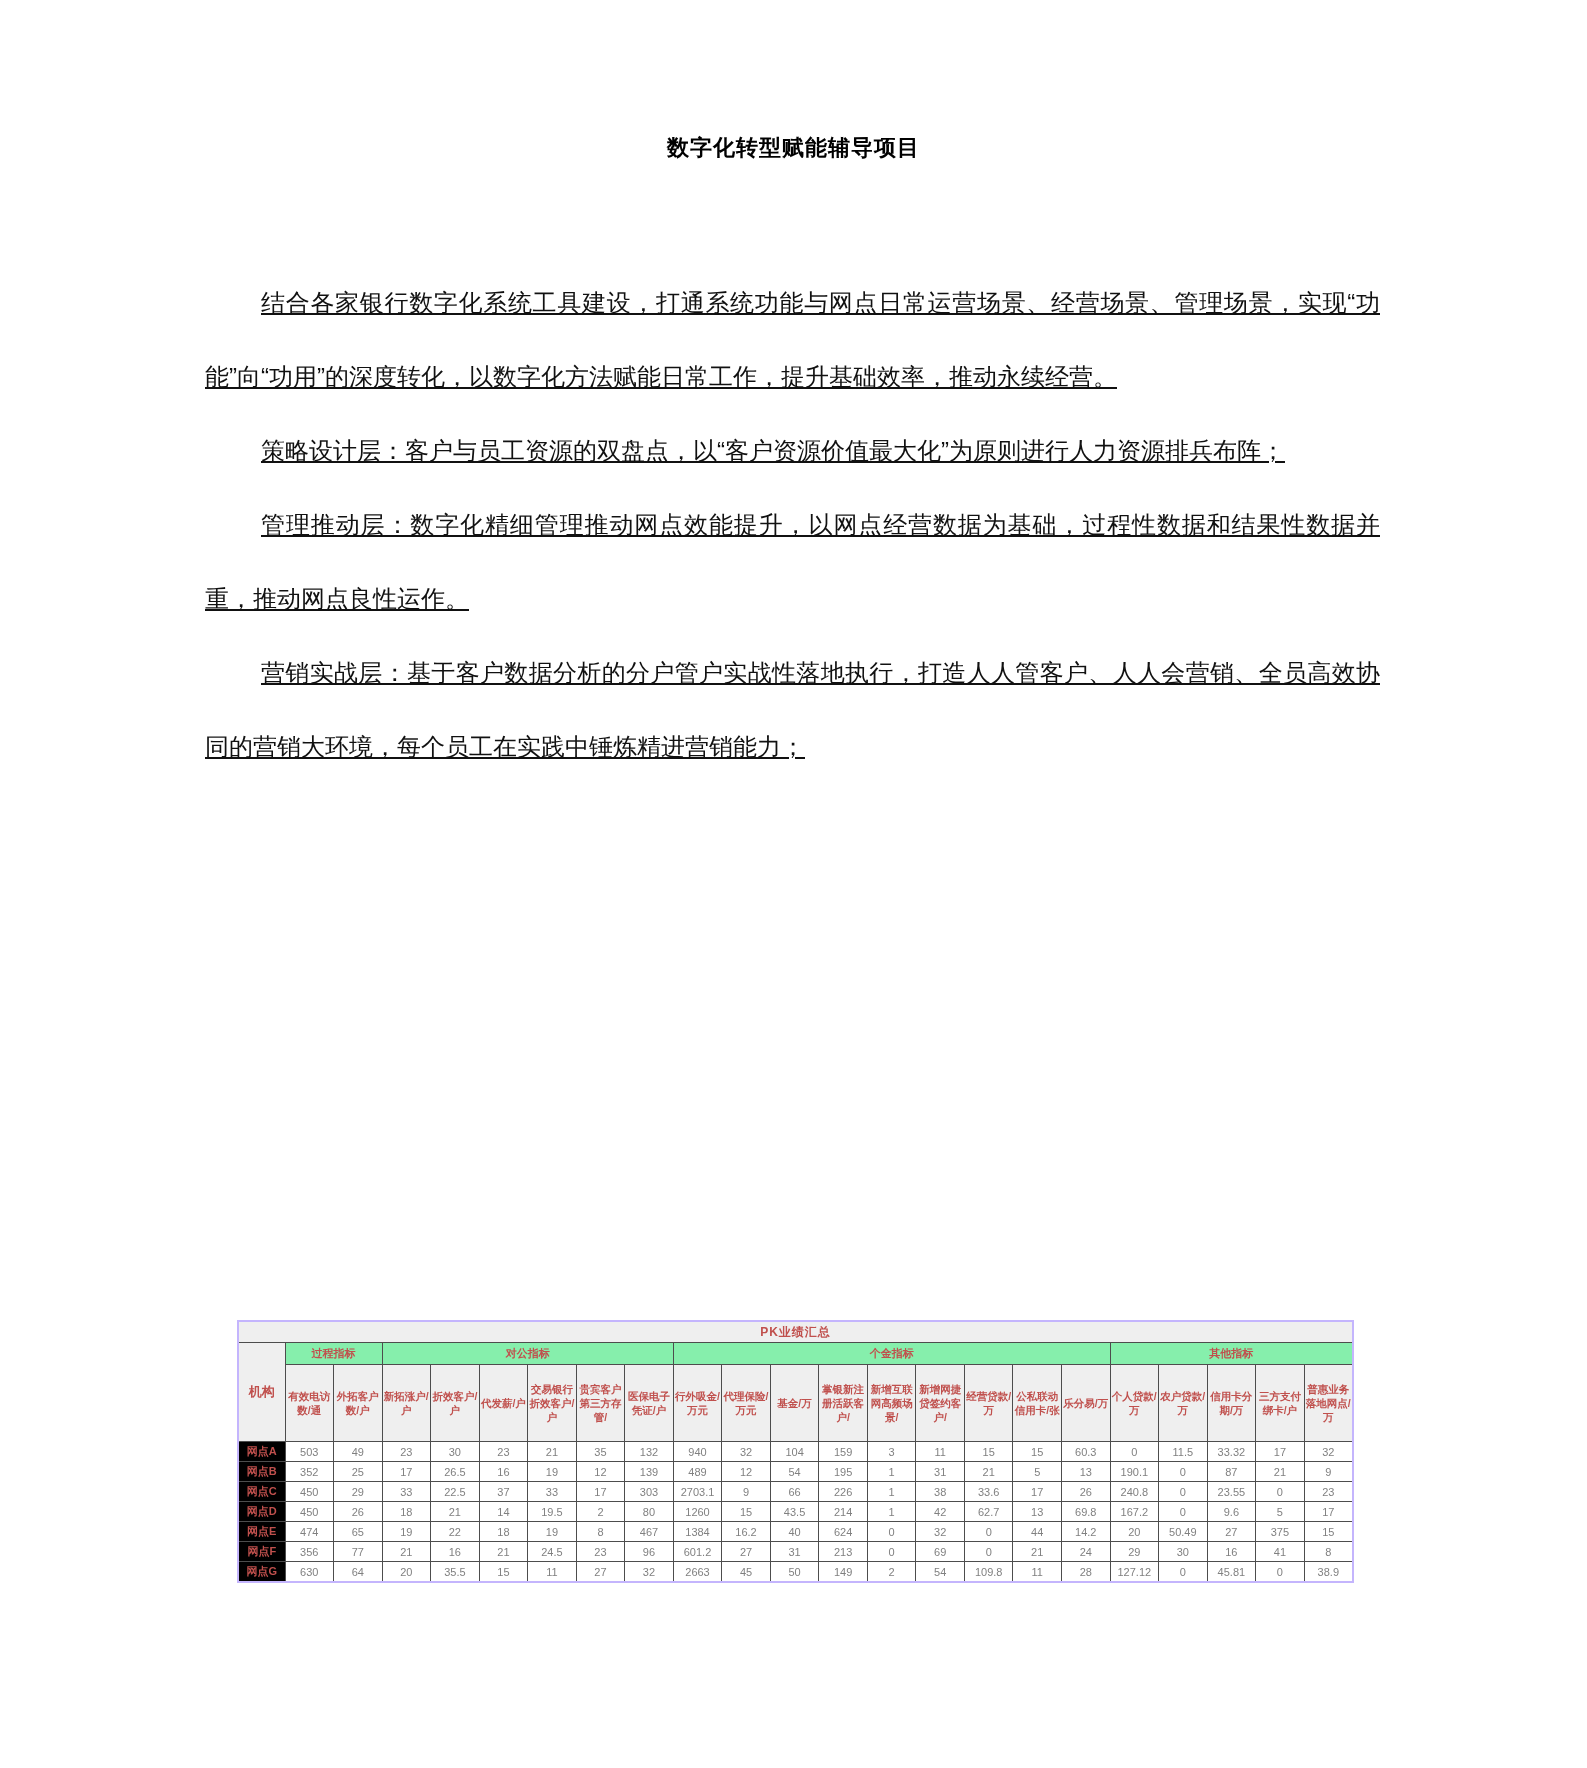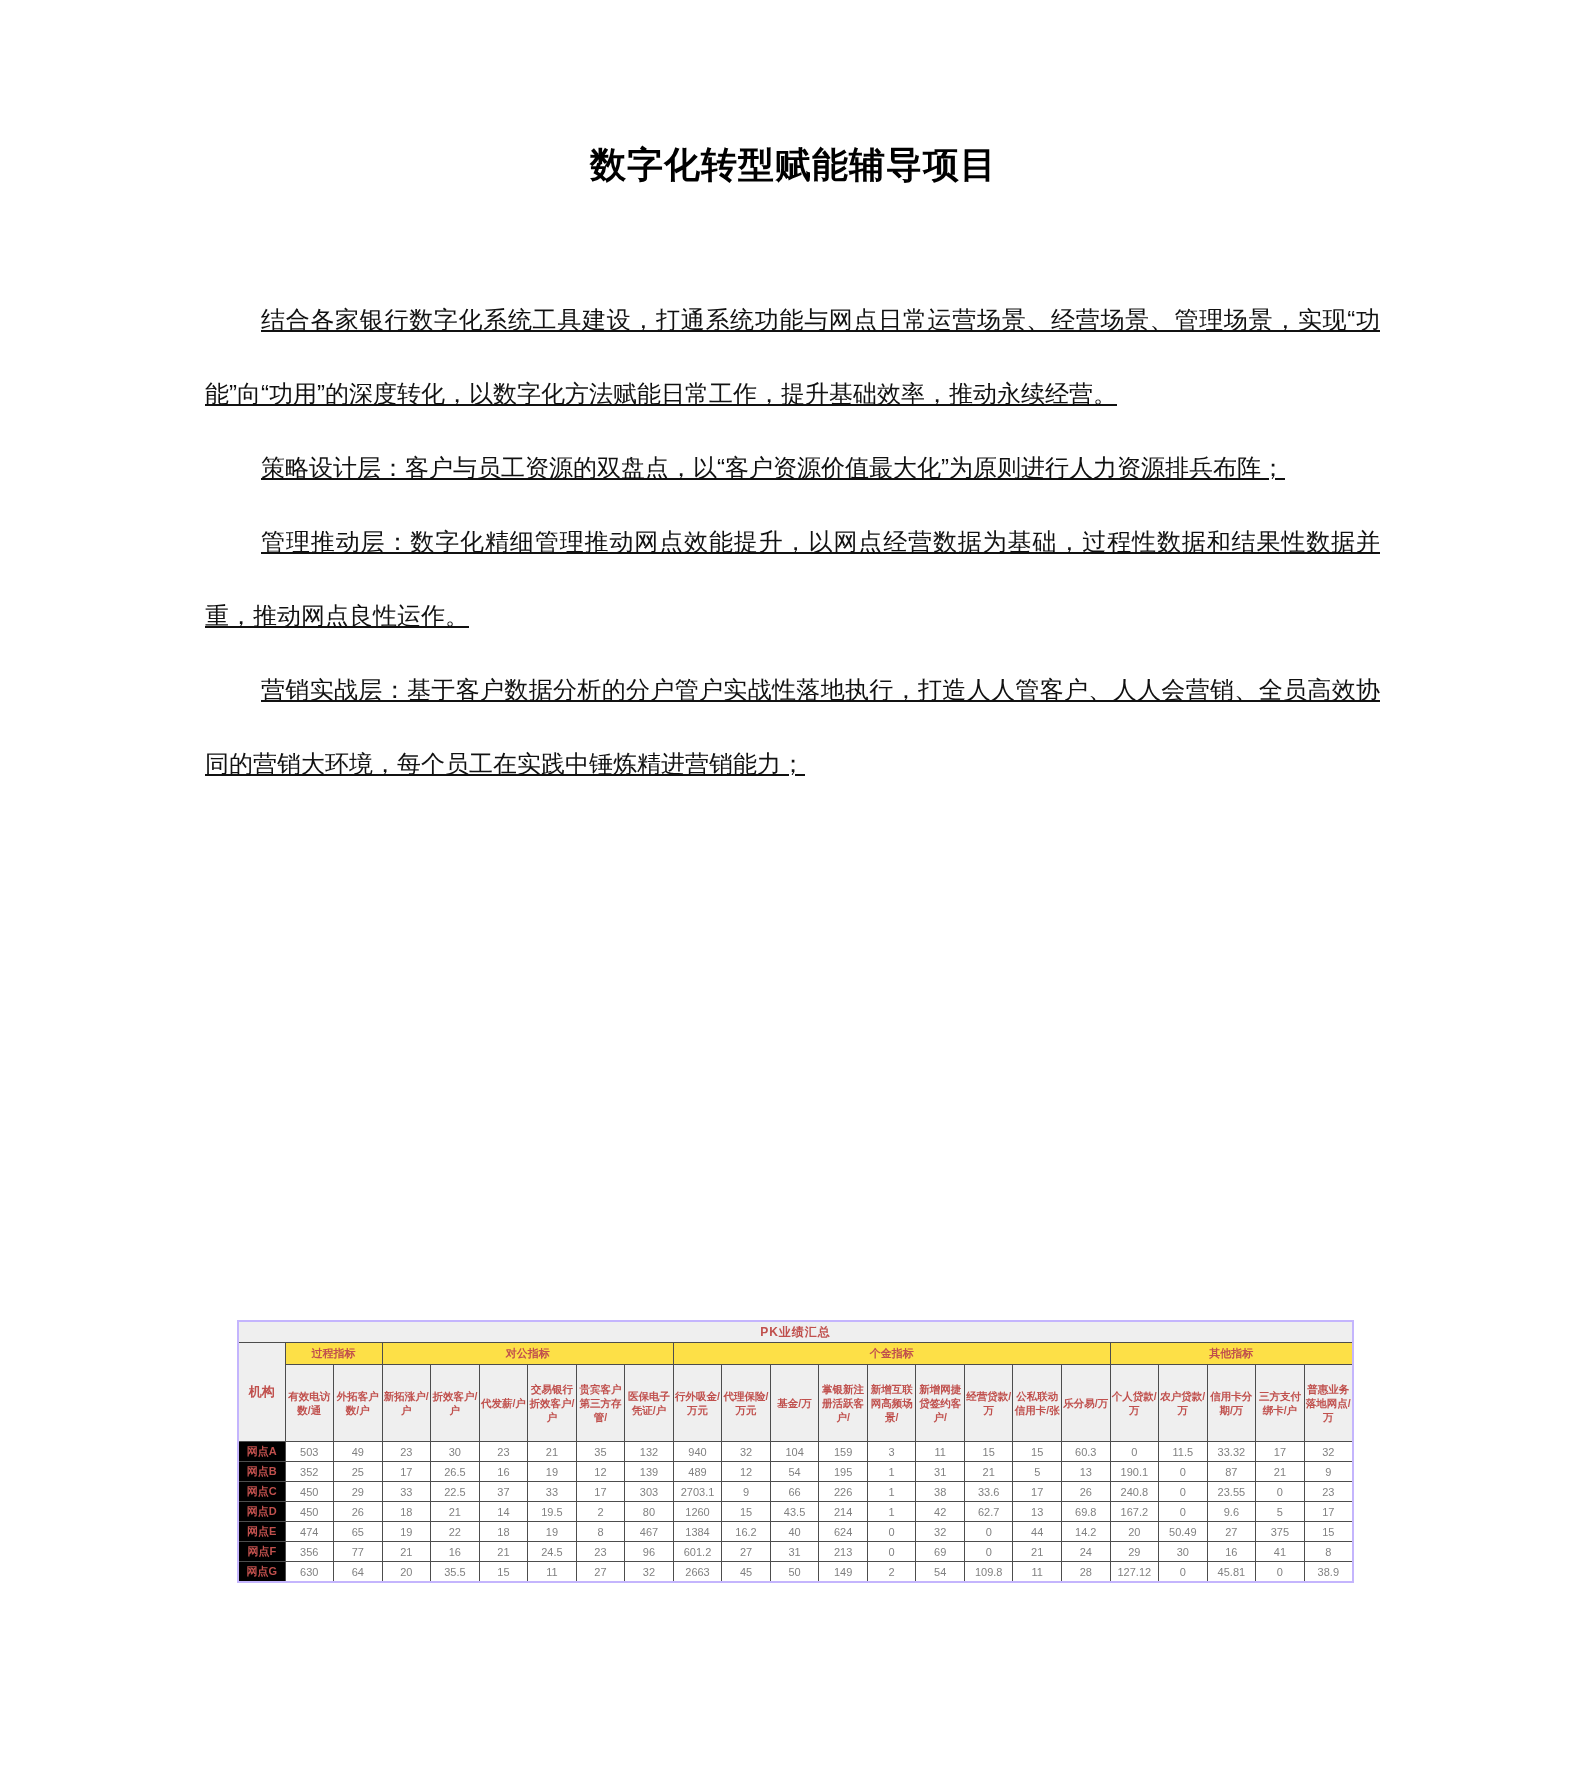--- a/index.html
+++ b/index.html
@@ -9,24 +9,24 @@
   }
   body {
     width: 1587px;
     height: 1768px;
     position: relative;
     font-family: "Liberation Sans", "DejaVu Sans", sans-serif;
     color: #000000;
     overflow: hidden;
   }
   .doc-title {
-    margin: 17px;
+    margin: 0;
     padding-top: 126px;
     text-align: center;
-    font-size: 36px;
+    font-size: 22px;
     line-height: 44px;
     font-weight: bold;
     color: #000000;
     letter-spacing: 1px;
   }
   .doc-body {
     margin: 96px 207px 0 205px;
   }
   .doc-body p {
     margin: 0;
@@ -61,21 +61,21 @@
   td.tbl-title {
     height: 20px;
     background: #efefef;
     color: #c0504d;
     font-size: 12px;
     font-weight: bold;
     letter-spacing: 1px;
   }
   td.group-hdr {
     height: 21px;
-    background: #fde047;
+    background: #86efac;
     color: #c0504d;
     font-size: 11px;
     font-weight: bold;
   }
   td.org-hdr {
     background: #efefef;
     color: #c0504d;
     font-size: 13px;
     font-weight: bold;
   }

